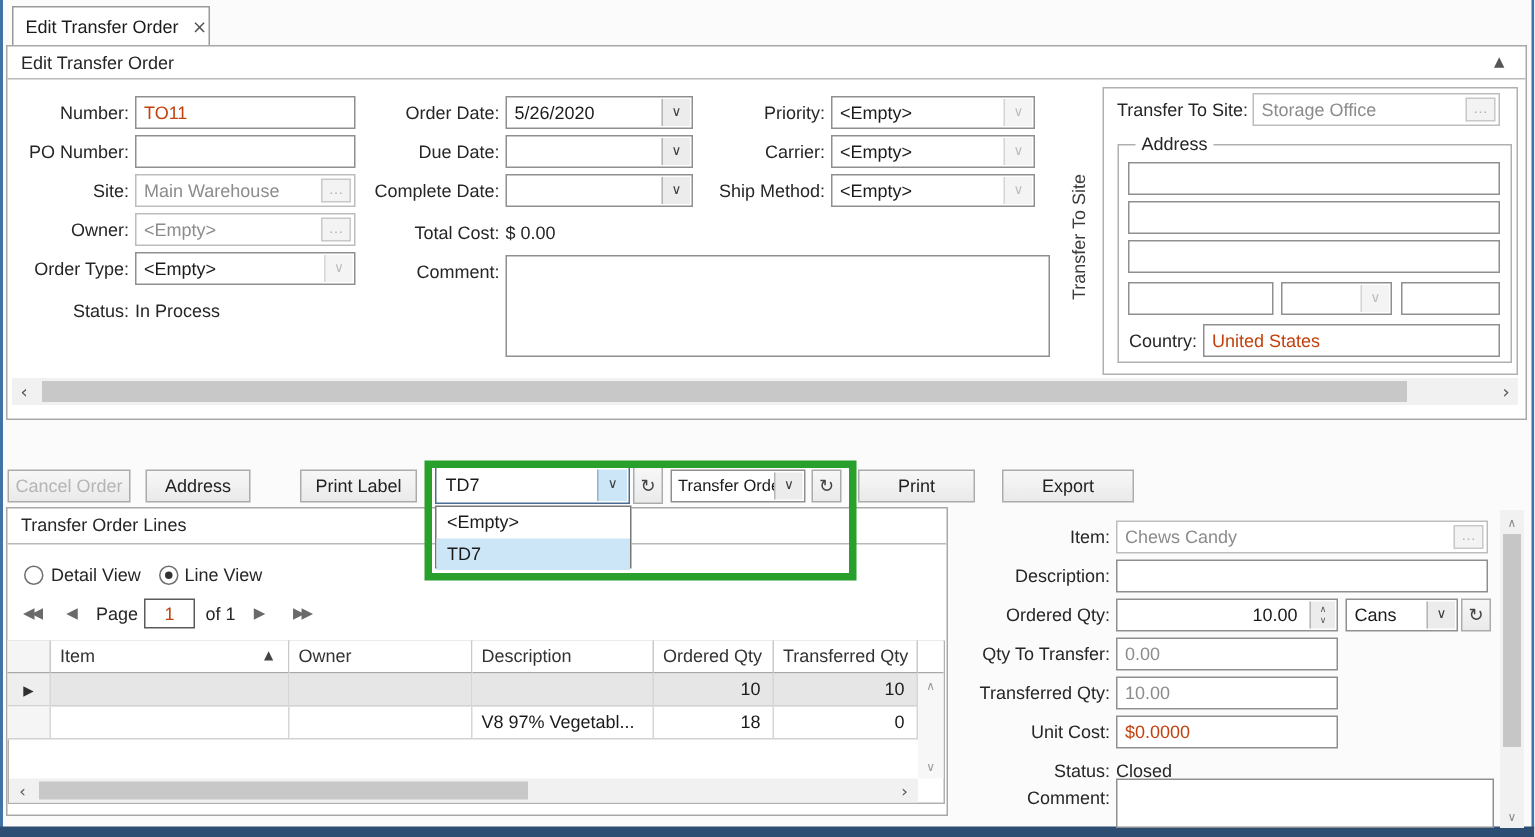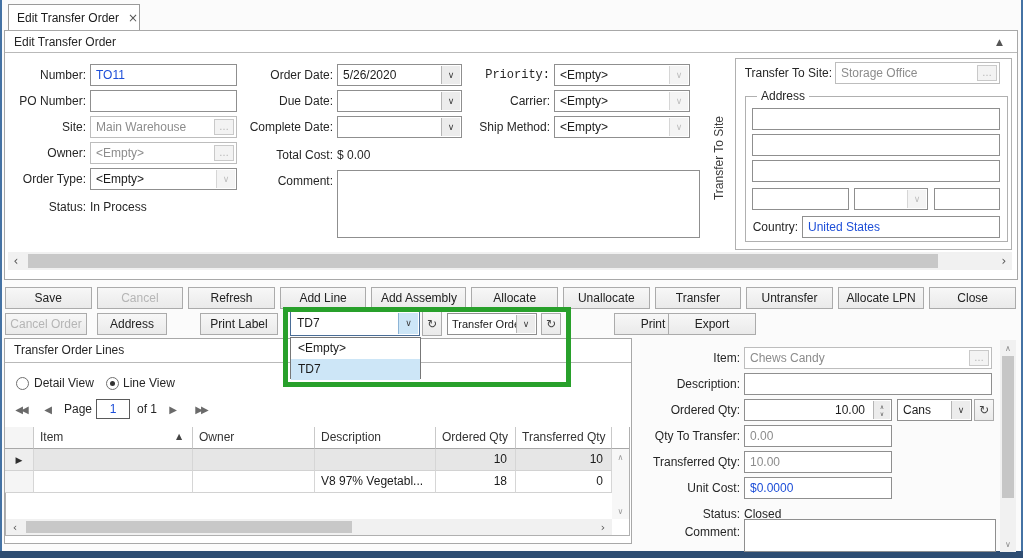--- a/index.html
+++ b/index.html
@@ -3,21 +3,21 @@
 <meta charset="utf-8">
 <style>
   html,body{margin:0;padding:0;}
   body{font-family:"Liberation Sans",sans-serif;font-size:12px;color:#1b1b1b;}
   #page{position:relative;width:1023px;height:558px;background:#fbfbfb;overflow:hidden;}
   .abs{position:absolute;box-sizing:border-box;}
   .lbl{position:absolute;box-sizing:border-box;height:22px;line-height:22px;text-align:right;color:#262626;white-space:nowrap;}
   .val{position:absolute;box-sizing:border-box;height:22px;line-height:22px;color:#262626;white-space:nowrap;}
   .fld{position:absolute;box-sizing:border-box;height:22px;line-height:20px;background:#fff;border:1px solid #8f8f8f;padding:0 5px;overflow:hidden;white-space:nowrap;}
   .fld.dis{border-color:#bdbdbd;color:#8c8c8c;}
-  .inp{position:absolute;box-sizing:border-box;height:22px;background:#fff;border:1px solid #8f8f8f;padding:0 5px;font:12px "Liberation Sans",sans-serif;color:#1d4ed8;}
+  .inp{position:absolute;box-sizing:border-box;height:22px;background:#fff;border:1px solid #8f8f8f;padding:0 5px;font:12px "Liberation Sans",sans-serif;color:#c2410c;}
   .ta{position:absolute;box-sizing:border-box;background:#fff;border:1px solid #8f8f8f;resize:none;font:12px "Liberation Sans",sans-serif;}
   .cbtn{position:absolute;box-sizing:border-box;right:1px;top:1px;bottom:1px;width:19px;background:#ececec;border-left:1px solid #b5b5b5;display:flex;align-items:center;justify-content:center;color:#3a3a3a;font-size:9px;font-family:"DejaVu Sans",sans-serif;}
   .cbtn.dis{color:#bcbcbc;background:#f4f4f4;border-left-color:#d6d6d6;}
   .bbtn{position:absolute;box-sizing:border-box;right:2px;top:2px;width:20px;height:16px;background:#f3f3f3;border:1px solid #c9c9c9;color:#b3b3b3;text-align:center;line-height:13px;font-size:10px;}
   .btn{box-sizing:border-box;height:22px;background:linear-gradient(#f7f7f7,#eaeaea);border:1px solid #ababab;font:12px "Liberation Sans",sans-serif;color:#222;display:flex;align-items:center;justify-content:center;white-space:nowrap;overflow:hidden;}
   .btn.dis{color:#b5b5b5;}
   .groupbox{position:absolute;box-sizing:border-box;border:1px solid #a8a8a8;background:#fff;}
   .hline{position:absolute;height:1px;background:#b9b9b9;}
   .icon{font-family:"DejaVu Sans",sans-serif;}
   .gh{position:absolute;box-sizing:border-box;top:427px;height:22px;background:#fff;border-right:1px solid #c9c9c9;border-bottom:1px solid #a8a8a8;line-height:21px;padding-left:6px;color:#333;overflow:hidden;white-space:nowrap;}
@@ -84,21 +84,21 @@
     <div class="lbl" style="left:240px;top:116px;width:93px;">Complete Date:</div>
     <div class="fld" style="left:337px;top:116px;width:125px;">
       <span></span>
       <span class="cbtn">∨</span>
     </div>
     <div class="lbl" style="left:240px;top:144px;width:93px;">Total Cost:</div>
     <div class="val" style="left:337px;top:144px;">$ 0.00</div>
     <div class="lbl" style="left:240px;top:170px;width:93px;">Comment:</div>
     <textarea class="ta" style="left: 337px; top: 170px; width: 363px; height: 68px;"></textarea>
 
-    <div class="lbl" style="left:455px;top:64px;width:95px;font-family:Liberation Mono, monospace;">Priority:</div>
+    <div class="lbl" style="left:455px;top:64px;width:95px;">Priority:</div>
     <div class="fld" style="left:554px;top:64px;width:136px;">
       <span>&lt;Empty&gt;</span>
       <span class="cbtn dis">∨</span>
     </div>
     <div class="lbl" style="left:455px;top:90px;width:95px;">Carrier:</div>
     <div class="fld" style="left:554px;top:90px;width:136px;">
       <span>&lt;Empty&gt;</span>
       <span class="cbtn dis">∨</span>
     </div>
     <div class="lbl" style="left:455px;top:116px;width:95px;">Ship Method:</div>
@@ -127,52 +127,39 @@
     <input class="inp" style="left: 934px; top: 188px; width: 66px;" value="">
     <div class="lbl" style="left:745px;top:216px;width:53px;">Country:</div>
     <input class="inp" style="left: 802px; top: 216px; width: 198px;" value="United States">
 
     <div class="sb" style="left:8px;top:252px;width:1004px;height:18px;"></div>
     <div class="sba" style="left:8px;top:252px;width:16px;height:18px;font-size:12px;">‹</div>
     <div class="sba" style="left:996px;top:252px;width:16px;height:18px;font-size:12px;">›</div>
     <div class="sbt" style="left:28px;top:254px;width:910px;height:14px;"></div>
   </div>
 
-  <div class="abs" style="left:5px;top:287px;width:1011px;height:22px;display:flex;gap:5px;">
-    <div class="btn" style="flex:1;">Save</div>
-    <div class="btn dis" style="flex:1;">Cancel</div>
-    <div class="btn" style="flex:1;">Refresh</div>
-    <div class="btn" style="flex:1;">Add Line</div>
-    <div class="btn" style="flex:1.1;">Add Assembly</div>
-    <div class="btn" style="flex:1;">Allocate</div>
-    <div class="btn" style="flex:1;">Unallocate</div>
-    <div class="btn" style="flex:1;">Transfer</div>
-    <div class="btn" style="flex:1;">Untransfer</div>
-    <div class="btn" style="flex:1;">Allocate LPN</div>
-    <div class="btn" style="flex:1;">Close</div>
-  </div>
 
   <div>
     <div class="btn dis abs" style="left:5px;top:313px;width:82px;">Cancel Order</div>
     <div class="btn abs" style="left:97px;top:313px;width:70px;">Address</div>
     <div class="btn abs" style="left:200px;top:313px;width:78px;">Print Label</div>
 
     <div class="abs" style="left:290px;top:311px;width:130px;height:25px;border:1px solid #4a6d96;background:#fff;line-height:23px;padding:0 6px;">
       <span>TD7</span>
       <span class="cbtn" style="background:#cde6f7;border-left:1px solid #8db4d6;width:20px;">∨</span>
     </div>
     <div class="btn abs icon" style="left:422px;top:311px;width:20px;height:25px;font-size:12px;color:#444;">↻</div>
 
     <div class="abs" style="left:447px;top:313px;width:90px;height:22px;border:1px solid #8f8f8f;background:#fff;line-height:20px;padding:0 4px;font-size:11px;white-space:nowrap;overflow:hidden;">
       <span>Transfer Orde...</span>
       <span class="cbtn">∨</span>
     </div>
     <div class="btn abs icon" style="left:541px;top:313px;width:20px;height:22px;font-size:12px;color:#444;">↻</div>
 
-    <div class="btn abs" style="left:572px;top:313px;width:78px;margin-left:42px;">Print</div>
+    <div class="btn abs" style="left:572px;top:313px;width:78px;">Print</div>
     <div class="btn abs" style="left:668px;top:313px;width:88px;">Export</div>
 
     <div class="abs" style="left:290px;top:337px;width:131px;height:42px;border:1px solid #777;background:#fff;z-index:30;">
       <div style="height:21px;line-height:21px;padding-left:7px;">&lt;Empty&gt;</div>
       <div style="height:21px;line-height:21px;padding-left:7px;background:#cde6f7;">TD7</div>
     </div>
 
     <div class="abs" style="left:283px;top:307px;width:288px;height:80px;border:5px solid #28a02b;z-index:40;pointer-events:none;"></div>
   </div>
 

